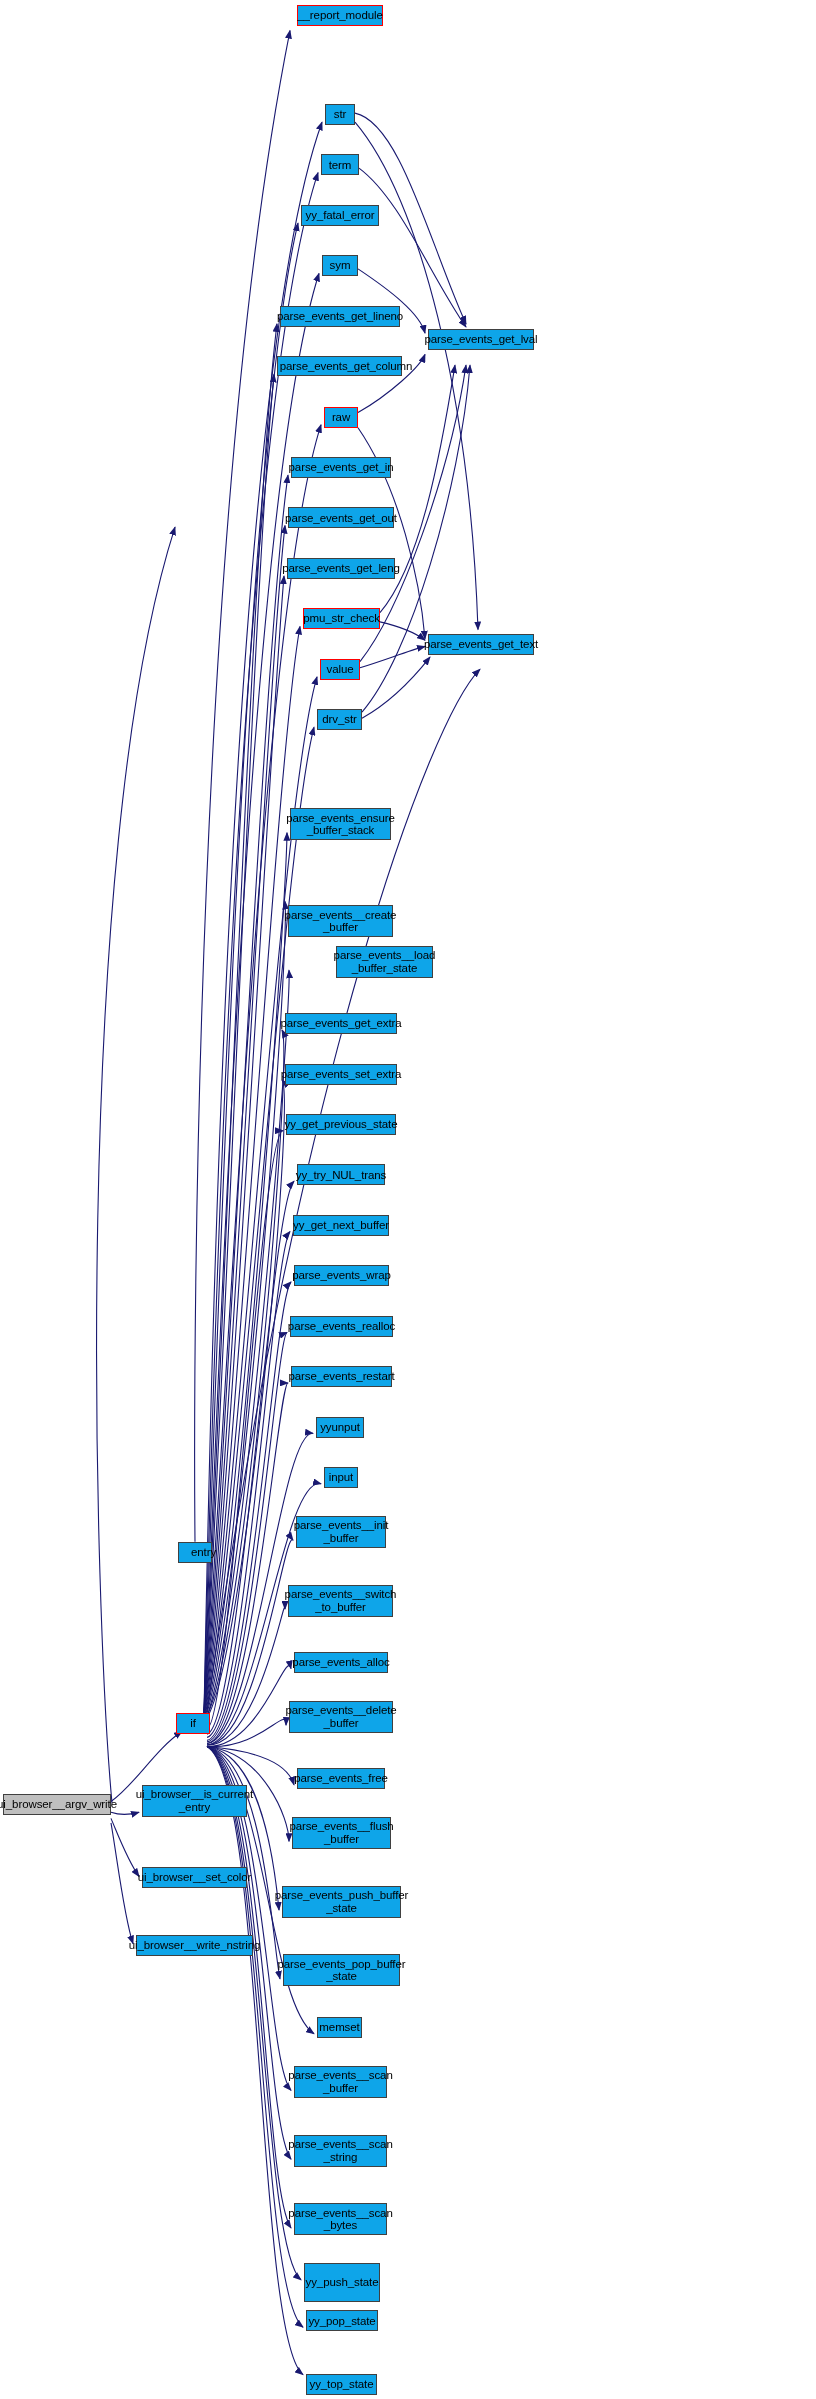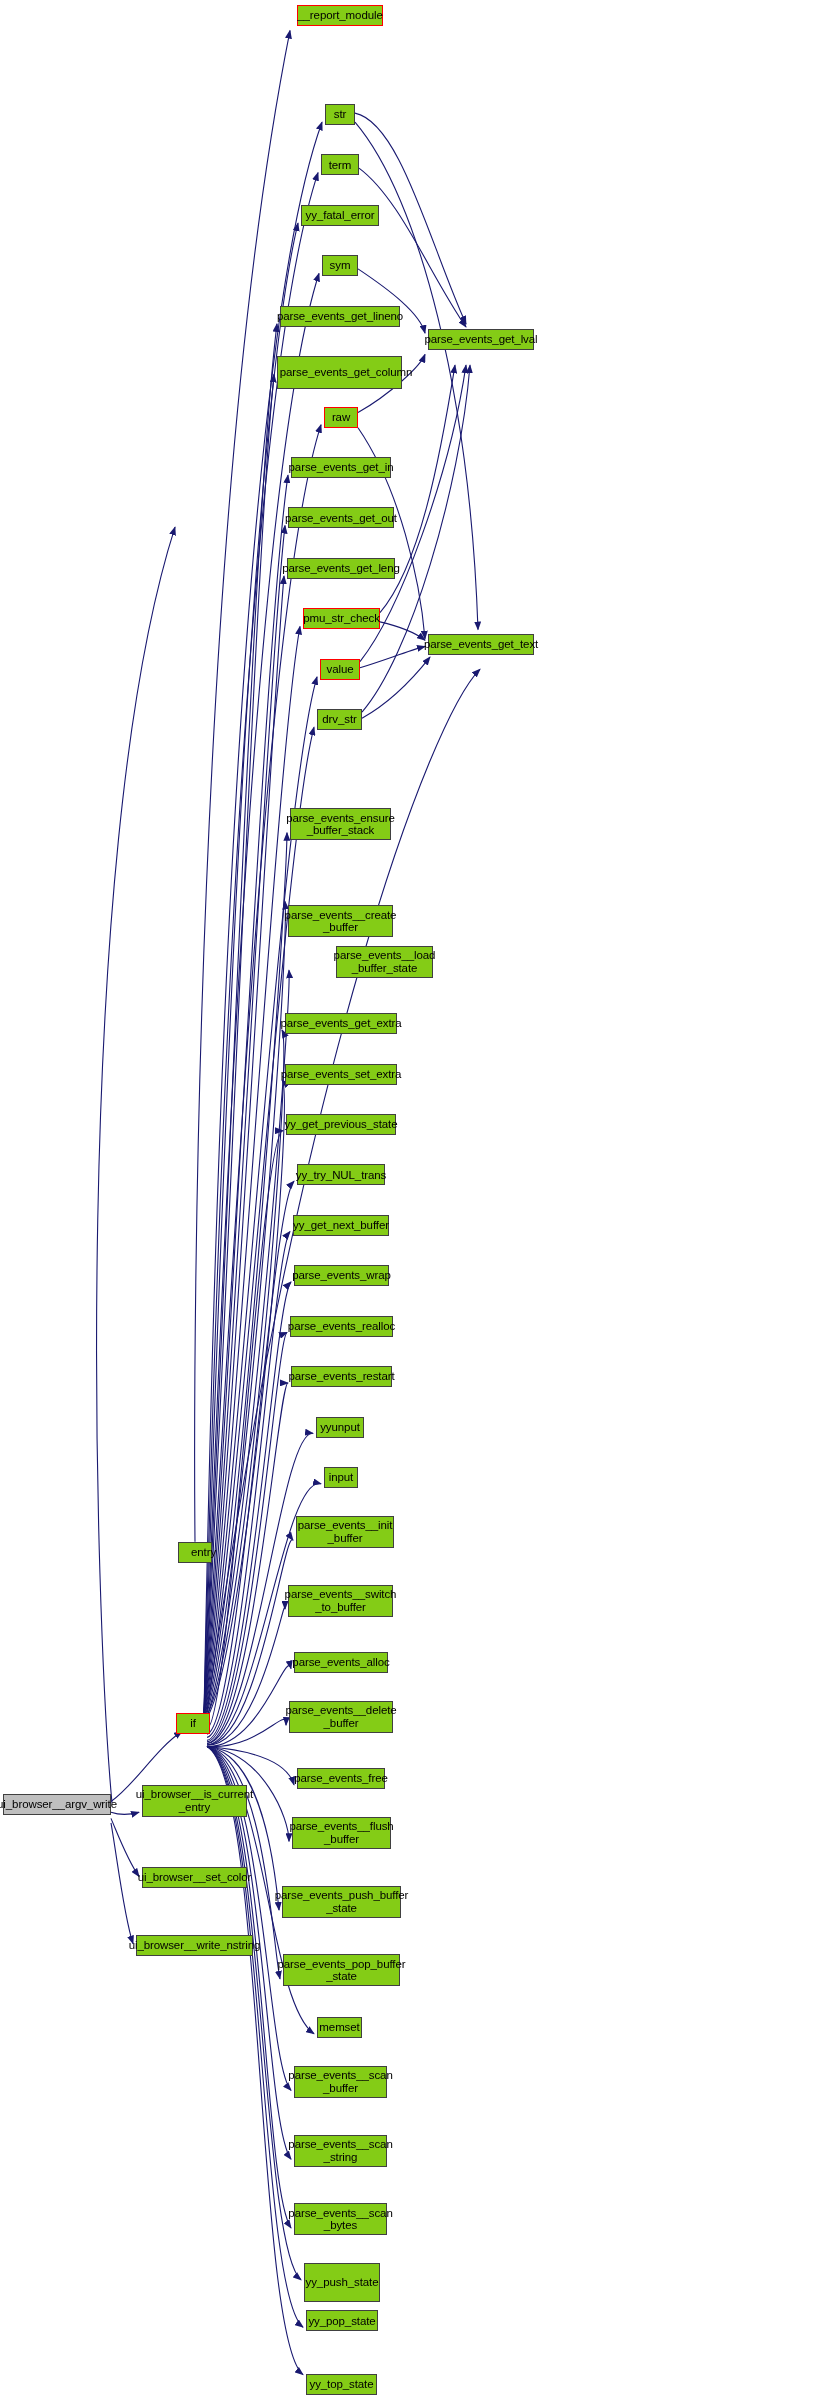--- a/index.html
+++ b/index.html
@@ -25,21 +25,21 @@
     height: 2399px;
     pointer-events: none;
   }
   .node {
     position: absolute;
     box-sizing: border-box;
     display: flex;
     align-items: center;
     justify-content: center;
     text-align: center;
-    background: #84cc16;
+    background: #0ea5e9;
     border: 1px solid #404040;
     color: #000000;
     font-size: 11.5px;
     line-height: 12.5px;
     letter-spacing: -0.1px;
     white-space: pre-line;
     padding: 0 3px;
   }
   .node.red {
     border: 1px solid #ff0000;
@@ -129,21 +129,21 @@
 _entry</div>
       <div class="node" style="left: 142px; top: 1867.2px; width: 105px; height: 21px;">ui_browser__set_color</div>
       <div class="node" style="left: 136px; top: 1934.5px; width: 117px; height: 21px;">ui_browser__write_nstring</div>
       <div class="node" style="left: 178px; top: 1541.8px; width: 34px; height: 21px; padding-left: 20px;">entry</div>
       <div class="node red" style="left: 297px; top: 4.6px; width: 86px; height: 21px;">__report_module</div>
       <div class="node" style="left: 325px; top: 103.9px; width: 30px; height: 21px;">str</div>
       <div class="node" style="left: 321px; top: 154.3px; width: 38px; height: 21px;">term</div>
       <div class="node" style="left: 301px; top: 204.8px; width: 78px; height: 21px;">yy_fatal_error</div>
       <div class="node" style="left: 322px; top: 255.2px; width: 36px; height: 21px;">sym</div>
       <div class="node" style="left: 280px; top: 305.6px; width: 120px; height: 21px;">parse_events_get_lineno</div>
-      <div class="node" style="left: 277px; top: 356px; width: 125px; height: 33px; padding-left: 16px;">parse_events_get_column</div>
+      <div class="node" style="left: 277px; top: 356px; width: 125px; height: 20px; padding-left: 16px;">parse_events_get_column</div>
       <div class="node red" style="left: 324px; top: 406.5px; width: 34px; height: 21px;">raw</div>
       <div class="node" style="left: 291px; top: 456.9px; width: 100px; height: 21px;">parse_events_get_in</div>
       <div class="node" style="left: 288px; top: 507.3px; width: 106px; height: 21px;">parse_events_get_out</div>
       <div class="node" style="left: 287px; top: 557.7px; width: 108px; height: 21px;">parse_events_get_leng</div>
       <div class="node red" style="left: 303px; top: 608.2px; width: 77px; height: 21px;">pmu_str_check</div>
       <div class="node red" style="left: 320px; top: 658.6px; width: 40px; height: 21px;">value</div>
       <div class="node" style="left: 317px; top: 709px; width: 45px; height: 21px;">drv_str</div>
       <div class="node" style="left: 290px; top: 808.3px; width: 101px; height: 32px;">parse_events_ensure
 _buffer_stack</div>
       <div class="node" style="left: 288px; top: 877.1px; width: 105px; height: 32px; margin-top: 28px;">parse_events__create
@@ -153,21 +153,21 @@
       <div class="node" style="left: 285px; top: 1013.1px; width: 112px; height: 21px;">parse_events_get_extra</div>
       <div class="node" style="left: 285px; top: 1063.5px; width: 112px; height: 21px;">parse_events_set_extra</div>
       <div class="node" style="left: 286px; top: 1113.9px; width: 110px; height: 21px;">yy_get_previous_state</div>
       <div class="node" style="left: 297px; top: 1164.4px; width: 88px; height: 21px;">yy_try_NUL_trans</div>
       <div class="node" style="left: 293px; top: 1214.8px; width: 96px; height: 21px;">yy_get_next_buffer</div>
       <div class="node" style="left: 294px; top: 1265.2px; width: 95px; height: 21px;">parse_events_wrap</div>
       <div class="node" style="left: 290px; top: 1315.6px; width: 103px; height: 21px;">parse_events_realloc</div>
       <div class="node" style="left: 291px; top: 1366.1px; width: 101px; height: 21px;">parse_events_restart</div>
       <div class="node" style="left: 316px; top: 1416.5px; width: 48px; height: 21px;">yyunput</div>
       <div class="node" style="left: 324px; top: 1466.9px; width: 34px; height: 21px;">input</div>
-      <div class="node" style="left: 296px; top: 1515.8px; width: 98px; height: 32px;">parse_events__init
+      <div class="node" style="left: 296px; top: 1515.8px; width: 90px; height: 32px;">parse_events__init
 _buffer</div>
       <div class="node" style="left: 288px; top: 1584.6px; width: 105px; height: 32px;">parse_events__switch
 _to_buffer</div>
       <div class="node" style="left: 294px; top: 1651.8px; width: 94px; height: 21px;">parse_events_alloc</div>
       <div class="node" style="left: 289px; top: 1700.7px; width: 104px; height: 32px;">parse_events__delete
 _buffer</div>
       <div class="node" style="left: 297px; top: 1767.9px; width: 88px; height: 21px;">parse_events_free</div>
       <div class="node" style="left: 292px; top: 1816.8px; width: 99px; height: 32px;">parse_events__flush
 _buffer</div>
       <div class="node" style="left: 282px; top: 1885.6px; width: 119px; height: 32px;">parse_events_push_buffer

